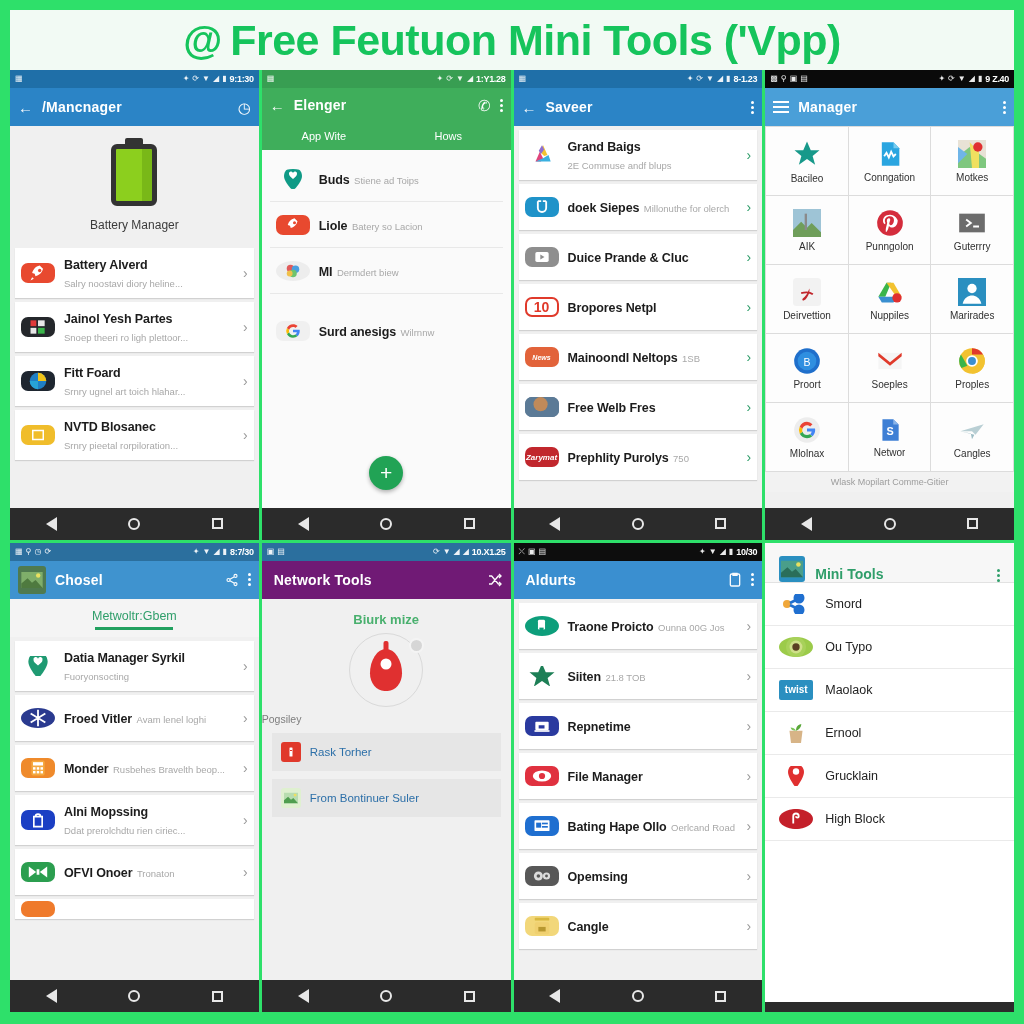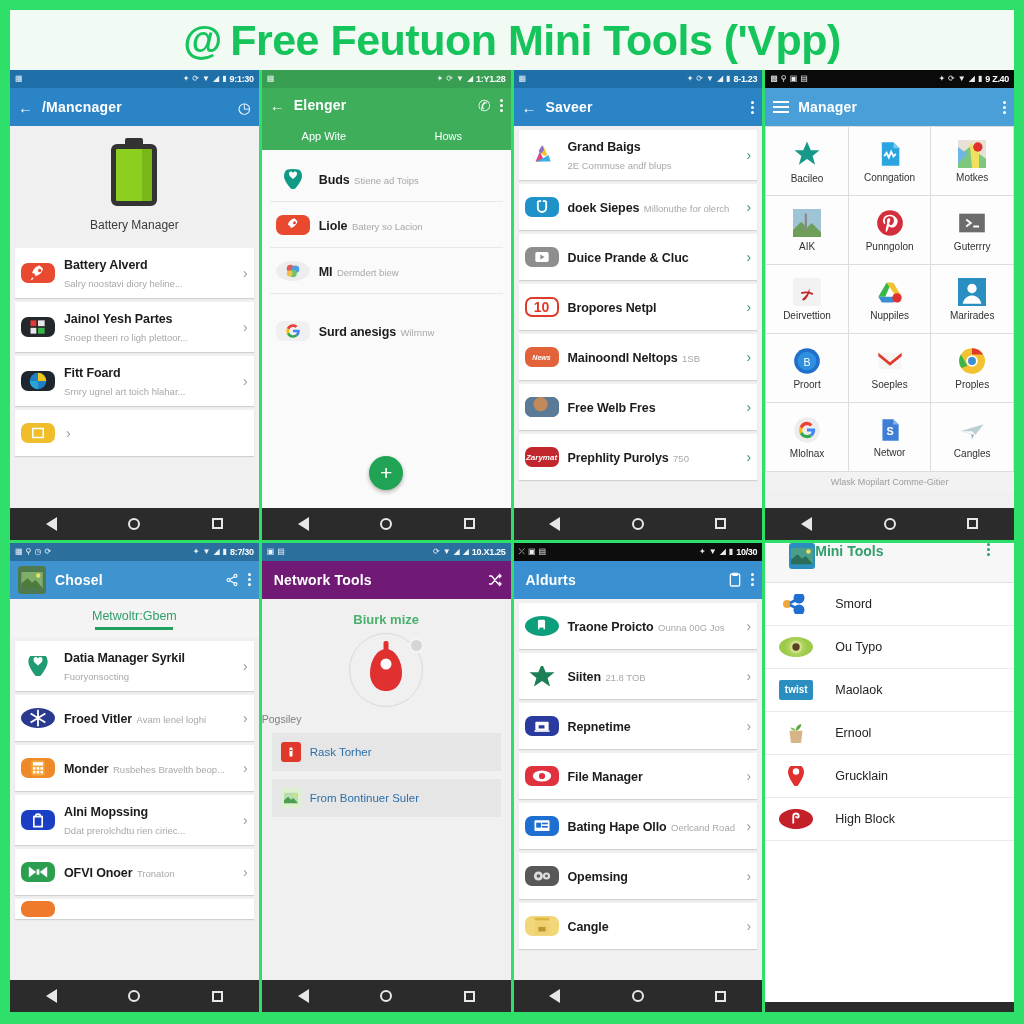--- a/index.html
+++ b/index.html
@@ -236,27 +236,27 @@
   }
   .nt-caption { text-align: left; font-size: 10.5px; color: #7d7d7d; margin-top: 6px; }
   .nt-btn {
     margin: 8px 10px 0; background: #e6e6e6;
     display: flex; align-items: center; gap: 9px;
     padding: 9px 9px; font-size: 11.5px; color: #2c6fa8;
   }
   
   .mt-head {
     flex: 0 0 40px; background: #f7f7f7;
-    display: flex; align-items: flex-start; padding: 0 24px;
+    display: flex; align-items: flex-end; gap: 10px; padding: 0 14px;
     border-bottom: 1px solid #e2e2e2;
   }
   .mt-title { font-size: 14px; color: #2f9e6a; font-weight: bold; }
   .mt-kebab i { background: #2f9e6a; }
   .mt-row {
-    display: flex; align-items: center; gap: 22px;
+    display: flex; align-items: center; gap: 12px;
     padding: 11px 14px; border-bottom: 1px solid #eaeaea;
     background: #fff;
   }
   .mt-label { font-size: 12.5px; color: #232323; }
   
   svg { display: block; }
 </style>
 </head>
 <body>
 
@@ -337,20 +337,24 @@
               <span class="row-title">Fitt Foard</span>
               <span class="row-sub">Srnry ugnel art toich hlahar...</span>
             </span>
             <span class="chev">›</span>
           </div>
           <div class="row">
             <span class="ic" style="background:#f0bd2b">
               <svg width="18" height="18" viewBox="0 0 24 24" fill="none" stroke="#fff" stroke-width="2">
                     <rect x="5" y="6" width="14" height="12"></rect>
                   </svg>
+            </span>
+            <span class="row-txt">
+              <span class="row-title">NVTD Blosanec</span>
+              <span class="row-sub">Srnry pieetal rorpiloration...</span>
             </span>
             <span class="chev">›</span>
           </div>
         </div>
       </div>
       <div class="navbar">
         <span class="nav-back"></span>
         <span class="nav-home"></span>
         <span class="nav-rec"></span>
       </div>

